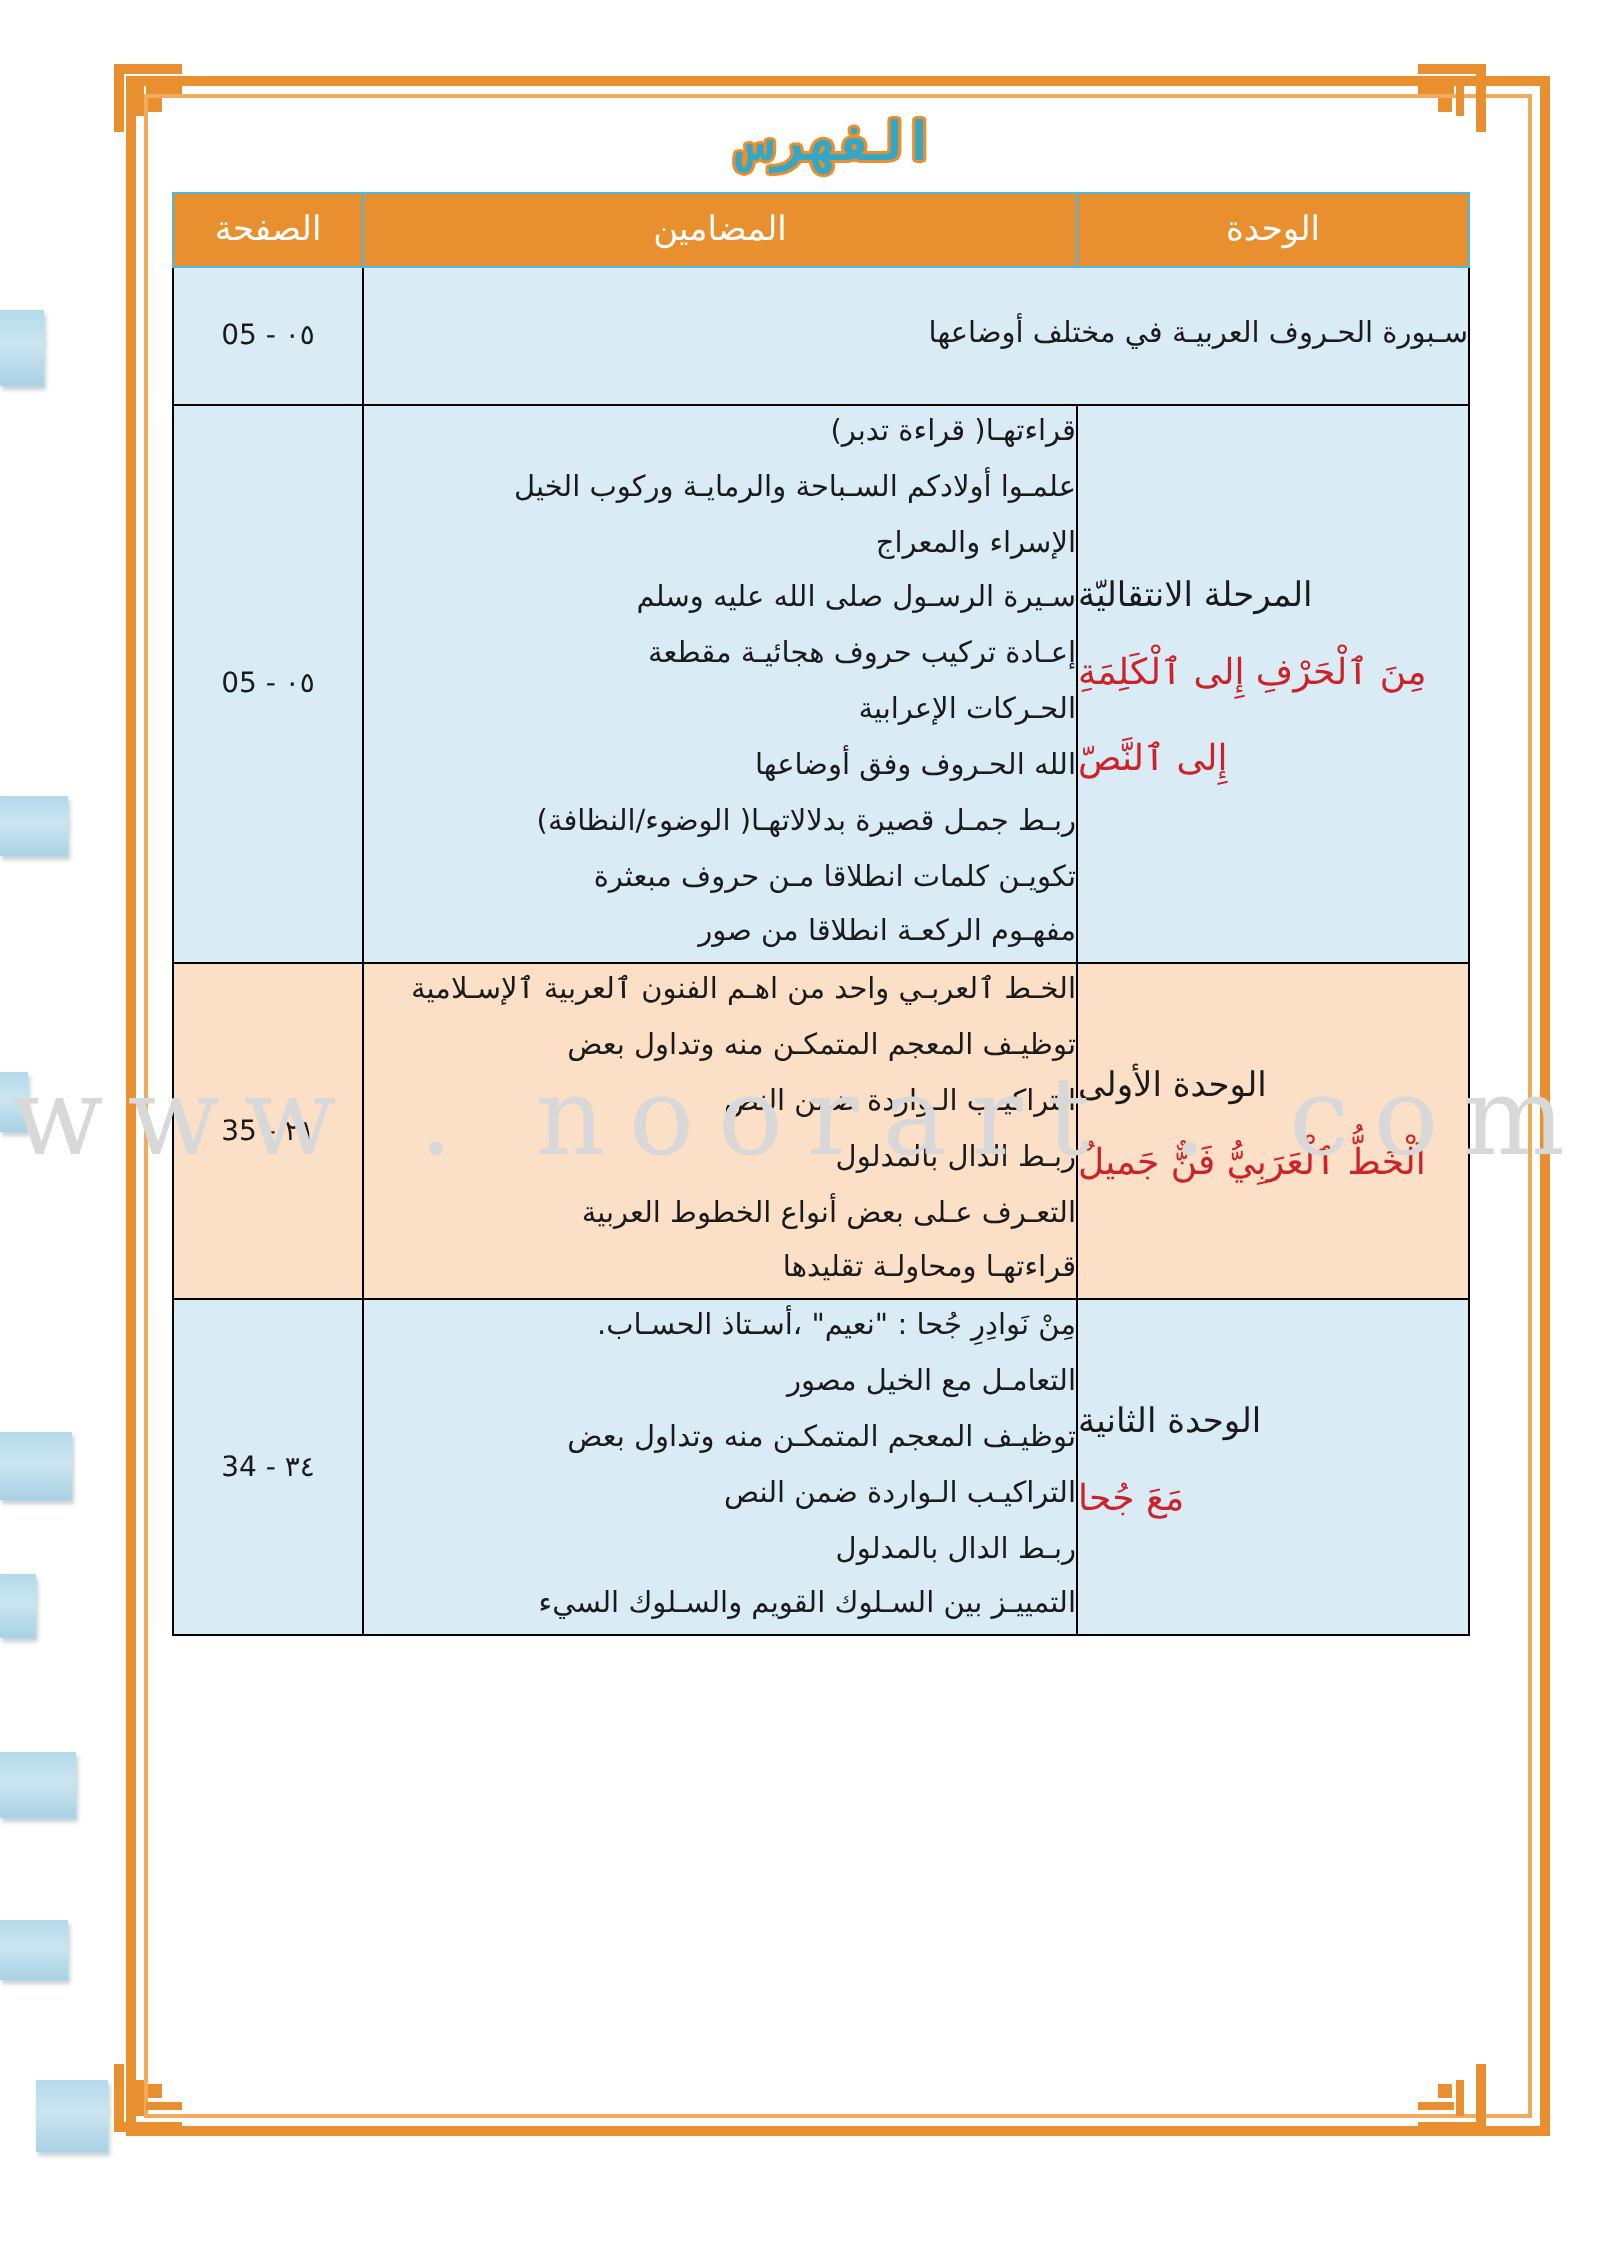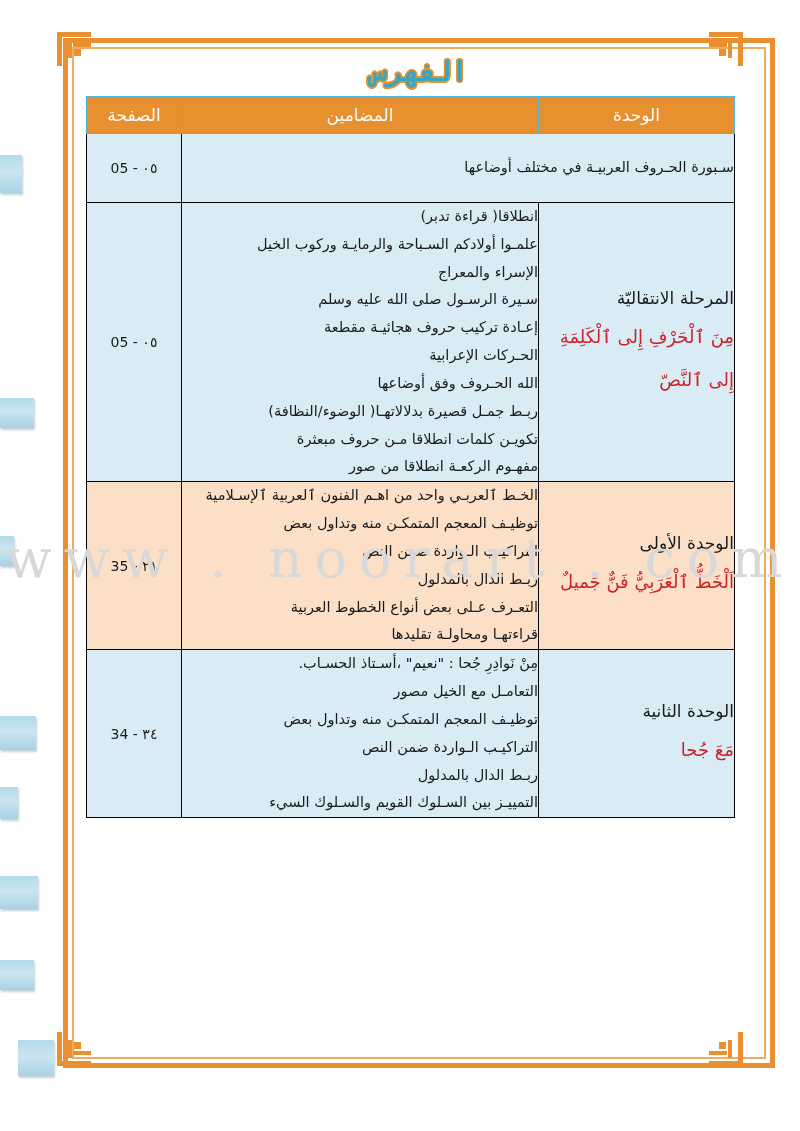--- a/index.html
+++ b/index.html
@@ -160,21 +160,21 @@
     direction: ltr;
     margin-top: 40px;
   }
   td.body-cell {
     font-size: 14.5px;
     color: #1a1a1a;
     line-height: 1.92;
     padding: 12px 16px;
   }
   td.unit-cell {
-    text-align: right;
+    text-align: left;
     padding: 10px 8px;
   }
   .unit-name {
     font-size: 17px;
     color: #1a1a1a;
     margin-bottom: 12px;
   }
   .unit-sub {
     font-size: 18px;
     color: #cc2229;
@@ -256,21 +256,21 @@
               <span class="body-line">سـبورة الحـروف العربيـة في مختلف أوضاعها</span>
             </td>
             <td class="page-cell">05 - ٠٥</td>
           </tr>
           <tr class="row-blue">
             <td class="unit-cell">
               <div class="unit-name">المرحلة الانتقاليّة</div>
               <div class="unit-sub">مِنَ ٱلْحَرْفِ إِلى ٱلْكَلِمَةِ<span class="l2">إِلى ٱلنَّصّ</span></div>
             </td>
             <td class="body-cell">
-              <span class="body-line">انطلاقا( قراءة تدبر)</span>
+              <span class="body-line">قراءتهـا( قراءة تدبر)</span>
               <span class="body-line">علمـوا أولادكم السـباحة والرمايـة وركوب الخيل</span>
               <span class="body-line">الإسراء  والمعراج</span>
               <span class="body-line">سـيرة الرسـول صلى الله عليه وسلم</span>
               <span class="body-line">إعـادة تركيب حروف هجائيـة مقطعة</span>
               <span class="body-line">الحـركات الإعرابية</span>
               <span class="body-line">الله الحـروف وفق أوضاعها</span>
               <span class="body-line">ربـط جمـل قصيرة بدلالاتهـا( الوضوء/النظافة)</span>
               <span class="body-line">تكويـن كلمات انطلاقا مـن حروف مبعثرة</span>
               <span class="body-line">مفهـوم الركعـة انطلاقا من صور</span>
             </td>

